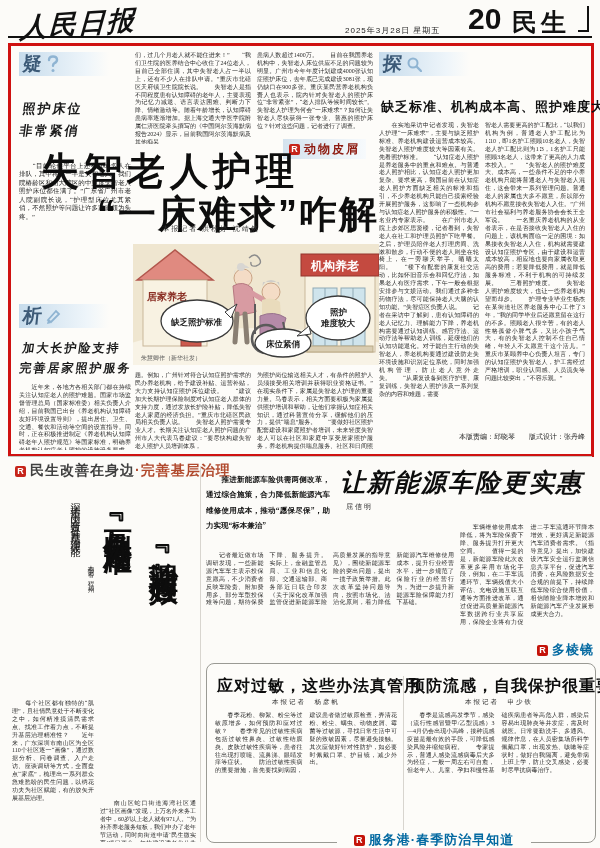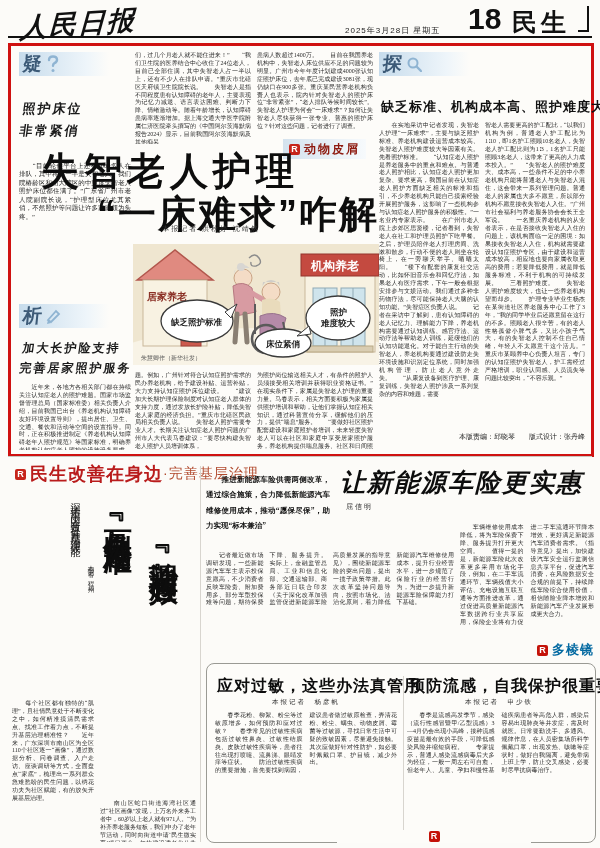--- a/index.html
+++ b/index.html
@@ -30,23 +30,23 @@
   .badgetext{font-size:12px;font-weight:bold;color:#8e1b10;letter-spacing:2px;margin-left:4px;
              font-family:"Liberation Sans",sans-serif;}
   .bighead{font-family:"Liberation Sans",sans-serif;font-weight:bold;color:#0d0d0d;
            font-size:38px;letter-spacing:5px;white-space:nowrap;}
   .byline{font-size:7px;color:#333;letter-spacing:2px;}
   .midhead{font-size:13px;font-weight:bold;letter-spacing:1px;color:#111;white-space:nowrap;
            font-family:"Liberation Sans",sans-serif;}
   .credits{font-size:7px;color:#222;text-align:right;}
   
   .sechead{display:flex;align-items:center;}
-  .sechead .main{font-size:18px;font-weight:bold;font-family:"Liberation Sans",sans-serif;color:#b91c1c;
+  .sechead .main{font-size:14px;font-weight:bold;font-family:"Liberation Sans",sans-serif;color:#404040;
                  letter-spacing:1px;margin-left:4px;}
-  .sechead .sub{font-size:14px;font-weight:normal;font-family:"Liberation Sans",sans-serif;color:#b14a2e;letter-spacing:1px;}
+  .sechead .sub{font-size:14px;font-weight:bold;font-family:"Liberation Sans",sans-serif;color:#b14a2e;letter-spacing:1px;}
   .vtext{writing-mode:vertical-rl;text-orientation:upright;}
   .vsub{font-size:10px;letter-spacing:3px;color:#1a1a1a;font-family:"Liberation Sans",sans-serif;}
   .vby{font-size:6.5px;letter-spacing:2px;color:#333;}
   .vhead{font-size:29px;font-weight:bold;color:#0d0d0d;letter-spacing:3px;}
   .introbox{font-size:7.5px;font-weight:bold;line-height:2.05;text-align:justify;color:#111;overflow:hidden;}
   .serifhead{font-weight:bold;color:#0d0d0d;white-space:nowrap;}
   .redlabel{display:flex;align-items:center;justify-content:flex-end;}
   .redlabeltext{font-size:13px;font-weight:bold;color:#0369a1;letter-spacing:1px;margin-left:4px;
                 font-family:"Liberation Sans",sans-serif;}
   .roundbox{border:1px solid #9a9a94;border-radius:8px;background:#fdfcf9;}
@@ -57,21 +57,21 @@
   .vrule{width:1px;background:#d8d5cf;}
   .hairline{height:1px;background:#c9c6c0;}
 </style>
 </head>
 <body>
 
 <div id="page">
 
   <div class="abs logo" style="left:20px;top:6px;">人民日报</div>
   <div class="abs date" style="left:345px;top:17px;">2025年3月28日  星期五</div>
-  <div class="abs pagenum" style="left:468px;top:2px;">18</div>
+  <div class="abs pagenum" style="left:468px;top:2px;">20</div>
   <div class="abs secname" style="left:512px;top:6px;">民生</div>
   <div class="abs corner" style="left:578px;top:6px;"></div>
   <div class="abs mastrule" style="left:8px;top:36px;width:584px;"></div>
 
   <div class="abs redbox" style="left:8px;top:43px;width:580px;height:408px;">
 
     <div class="abs kickerbar" style="left:8px;top:6px;width:86px;">
       <span class="kickerchar">疑</span>
       <span class="kickericon">
         <svg width="14" height="18" viewBox="0 0 14 18">
@@ -230,15 +230,16 @@
 
     <div class="abs vrule" style="left:196px;top:12px;height:156px;"></div>
 
     <div class="abs boxhead" style="left:202px;top:12px;width:180px;">预防流感，自我保护很重要</div>
     <div class="abs boxby" style="left:202px;top:34px;width:180px;">本报记者　申少铁</div>
     <div class="abs t60 cols2" style="left:200px;top:48px;width:182px;height:122px;">　　春季是流感高发季节，感染（流行性感冒暨甲/乙型流感）3—4月仍会出现小高峰，接种流感疫苗是最有效的手段，可降低感染风险并缩短病程。　　专家提示，普通人感染流感病毒后大多为轻症，一般一周左右可自愈，但老年人、儿童、孕妇和慢性基础疾病患者等高危人群，感染后容易出现肺炎等并发症，需及时就医。日常要勤洗手、多通风、规律作息，在人员密集场所科学佩戴口罩，出现发热、咳嗽等症状时，做好自我隔离，避免带病上班上学，防止交叉感染，必要时尽早抗病毒治疗。</div>
   </div>
 
   <div class="abs redlabel" style="left:337px;top:830px;width:186px;background:#fdfcf9;justify-content:center;padding:1px 4px;">
     <span class="rlogo" style="background:#c41209;">R</span>
+    <span class="redlabeltext">服务港·春季防治早知道</span>
   </div>
 
 </div>
 
 </body></html>

